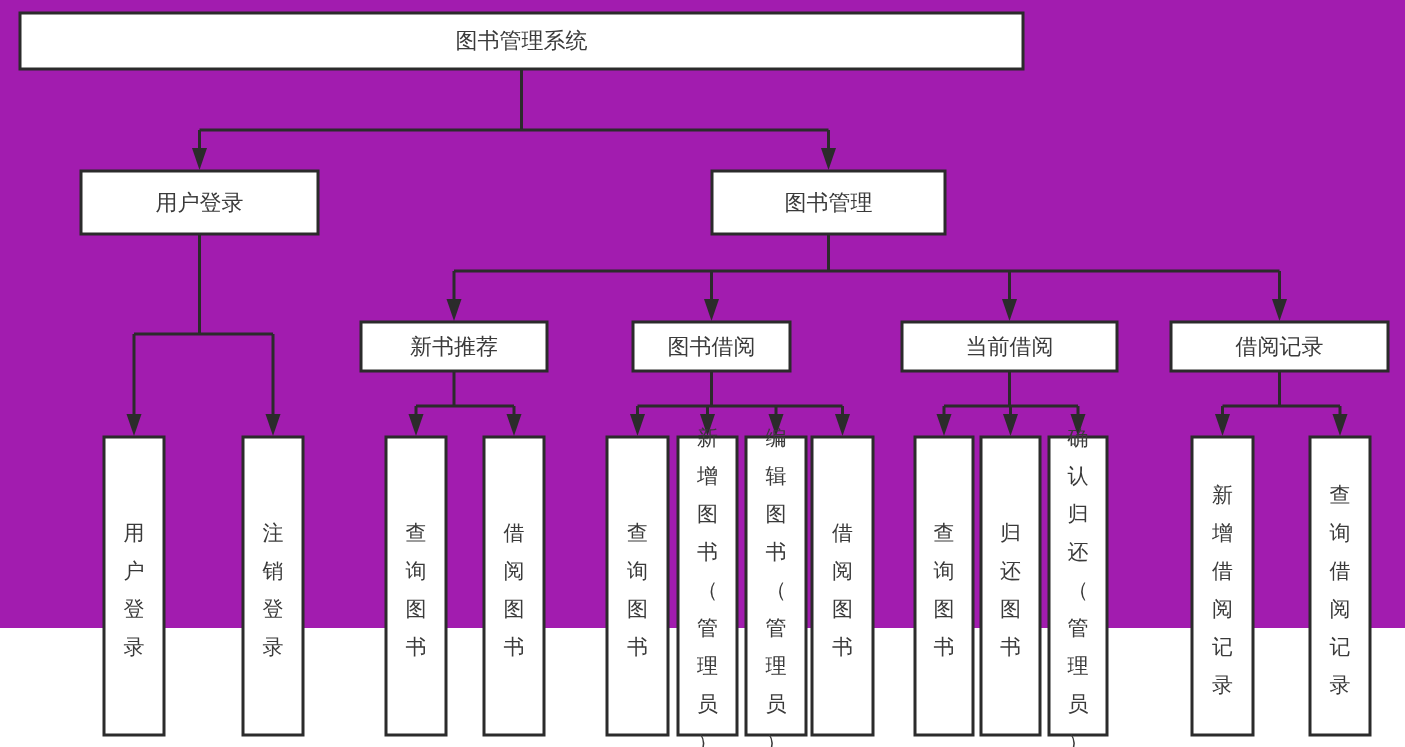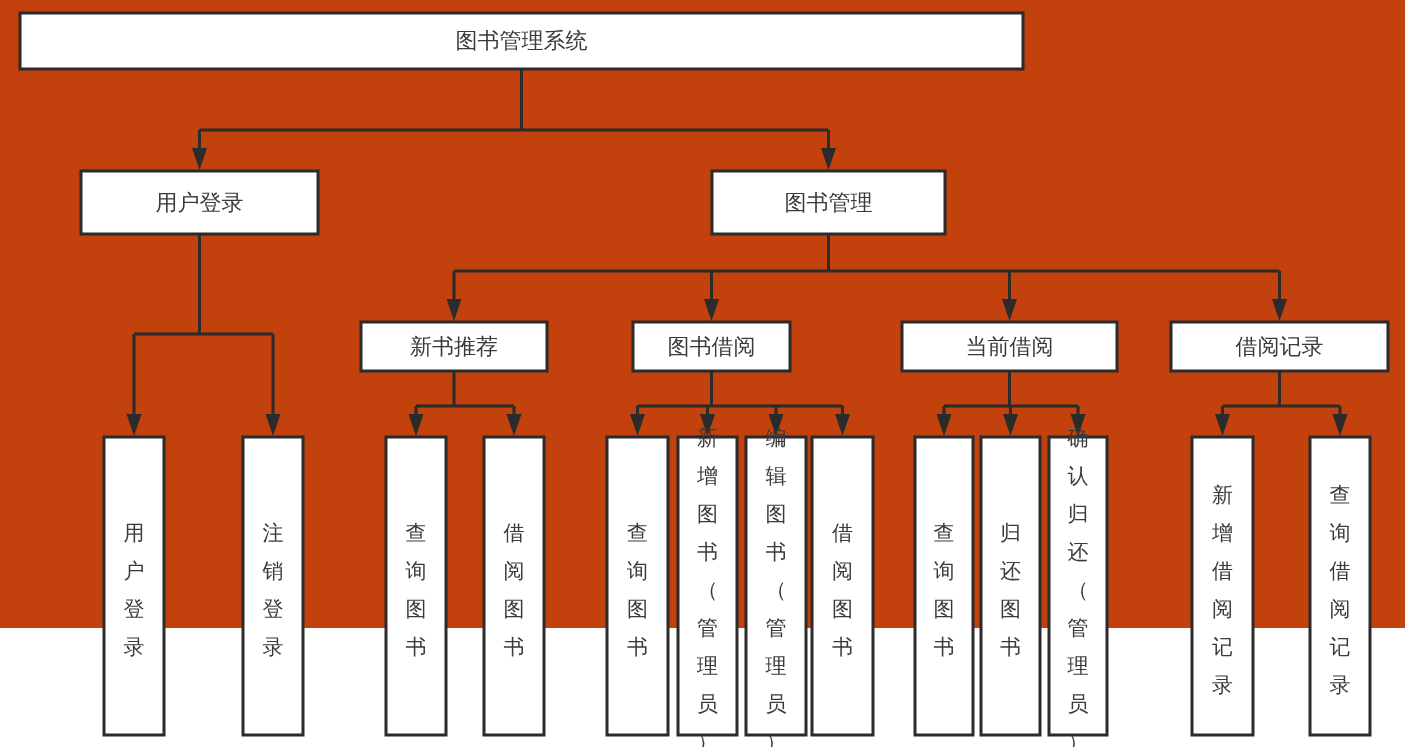--- a/index.html
+++ b/index.html
@@ -11,21 +11,21 @@
   body {
     width: 1405px;
     height: 747px;
     overflow: hidden;
     font-family: "DejaVu Sans", "Liberation Sans", sans-serif;
   }
   #diagram-root {
     position: relative;
     width: 1405px;
     height: 628px;
-    background: #c2410c;
+    background: #a21caf;
     text-align: right;
   }
   svg#tree-svg {
     position: absolute;
     left: 0;
     top: 0;
     width: 1405px;
     height: 747px;
     display: block;
   }

